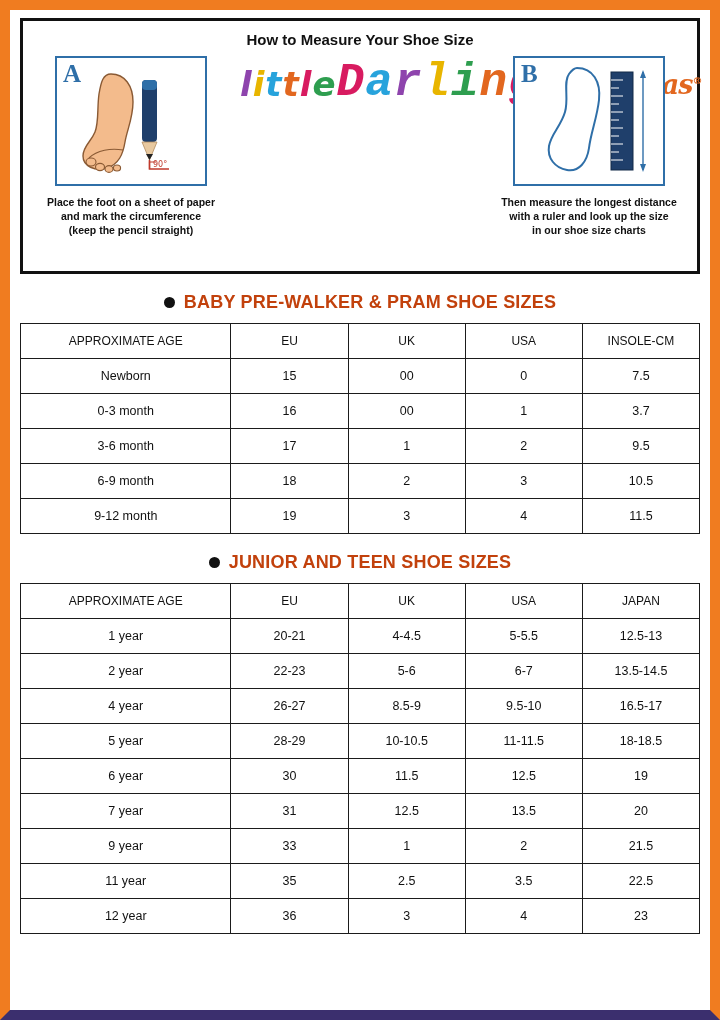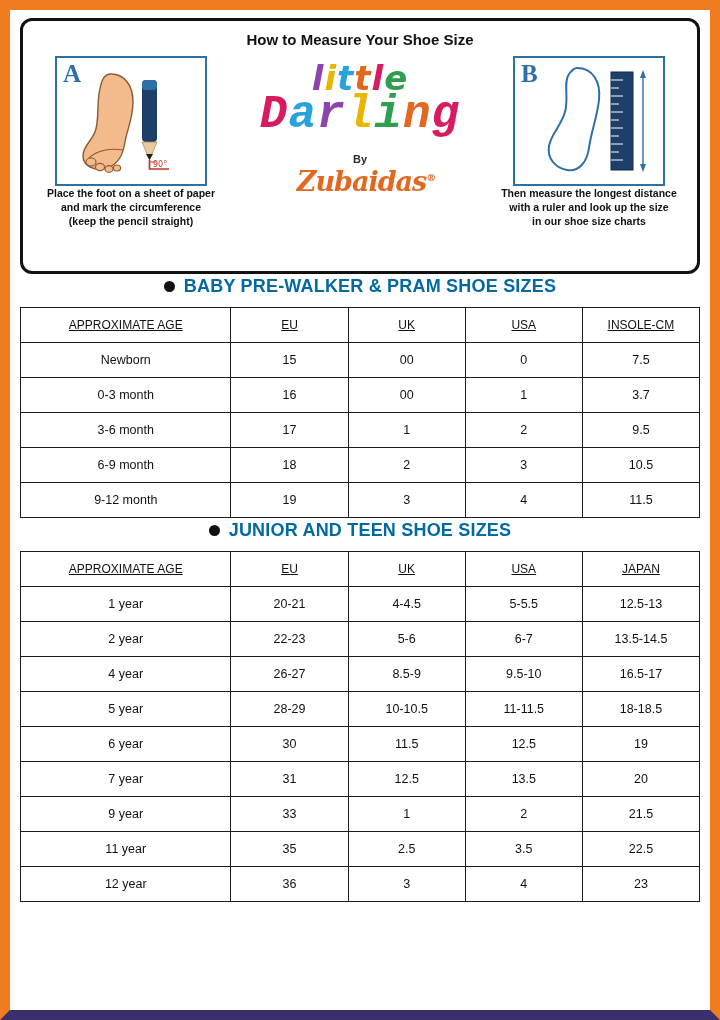--- a/index.html
+++ b/index.html
@@ -28,21 +28,21 @@
     position: relative;
     width: 700px;
     height: 1000px;
     box-sizing: border-box;
     padding: 8px 10px 0 10px;
   }
 
   
   .measure-box {
     border: 3px solid #111111;
-    border-radius: 12px;
+    border-radius: 0;
     padding: 6px 8px 8px 8px;
     box-sizing: border-box;
     height: 256px;
     position: relative;
   }
   .measure-title {
     text-align: center;
     font-weight: bold;
     font-size: 15px;
     color: #111;
@@ -70,31 +70,32 @@
     color: #2f6fa8;
     font-family: "Liberation Serif", serif;
   }
   .panel-caption {
     width: 190px;
     text-align: center;
     font-size: 10.5px;
     font-weight: bold;
     color: #111;
     line-height: 1.35;
+    margin-top: 9px;
   }
   .col {
     display: flex;
     flex-direction: column;
     align-items: center;
     width: 200px;
   }
   .col-center {
     width: 240px;
     display: flex;
-    flex-direction: column;
+    flex-direction: row;
     align-items: center;
     justify-content: flex-start;
     padding-top: 6px;
   }
 
   
   .logo-little {
     font-family: "DejaVu Sans", sans-serif;
     font-size: 34px;
     font-weight: bold;
@@ -147,22 +148,22 @@
   }
 
   
   .section-heading {
     display: flex;
     align-items: center;
     justify-content: center;
     gap: 9px;
     font-size: 18px;
     font-weight: bold;
-    color: #0369a1;
-    margin: 2px 0 10px 0;
+    color: #c2410c;
+    margin: 18px 0 10px 0;
     letter-spacing: 0.2px;
   }
   .bullet-dot {
     width: 11px;
     height: 11px;
     border-radius: 50%;
     background: #111;
     display: inline-block;
   }
 
@@ -175,21 +176,20 @@
   th, td {
     border: 1px solid #1b1b1b;
     text-align: center;
     font-size: 12.5px;
     color: #111;
     height: 32px;
     font-weight: normal;
   }
   th {
     font-size: 12px;
-    text-decoration: underline;
   }
   table.t1 col.c1, table.t2 col.c1 { width: 31%; }
 </style>
 </head>
 <body>
 
 <div class="page">
   <div class="inner">
 
     <div class="measure-box">

